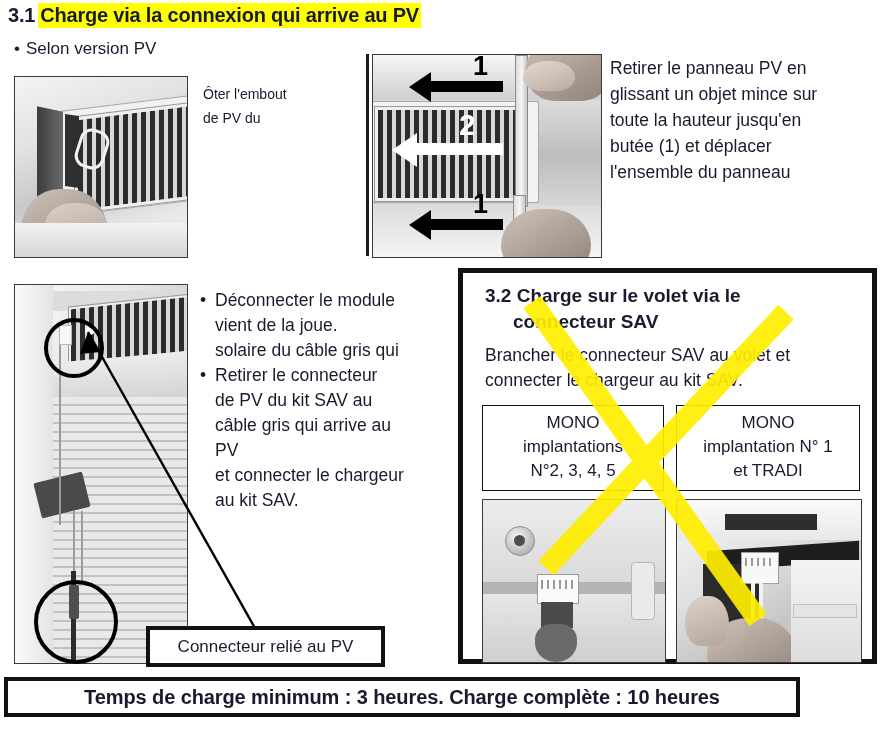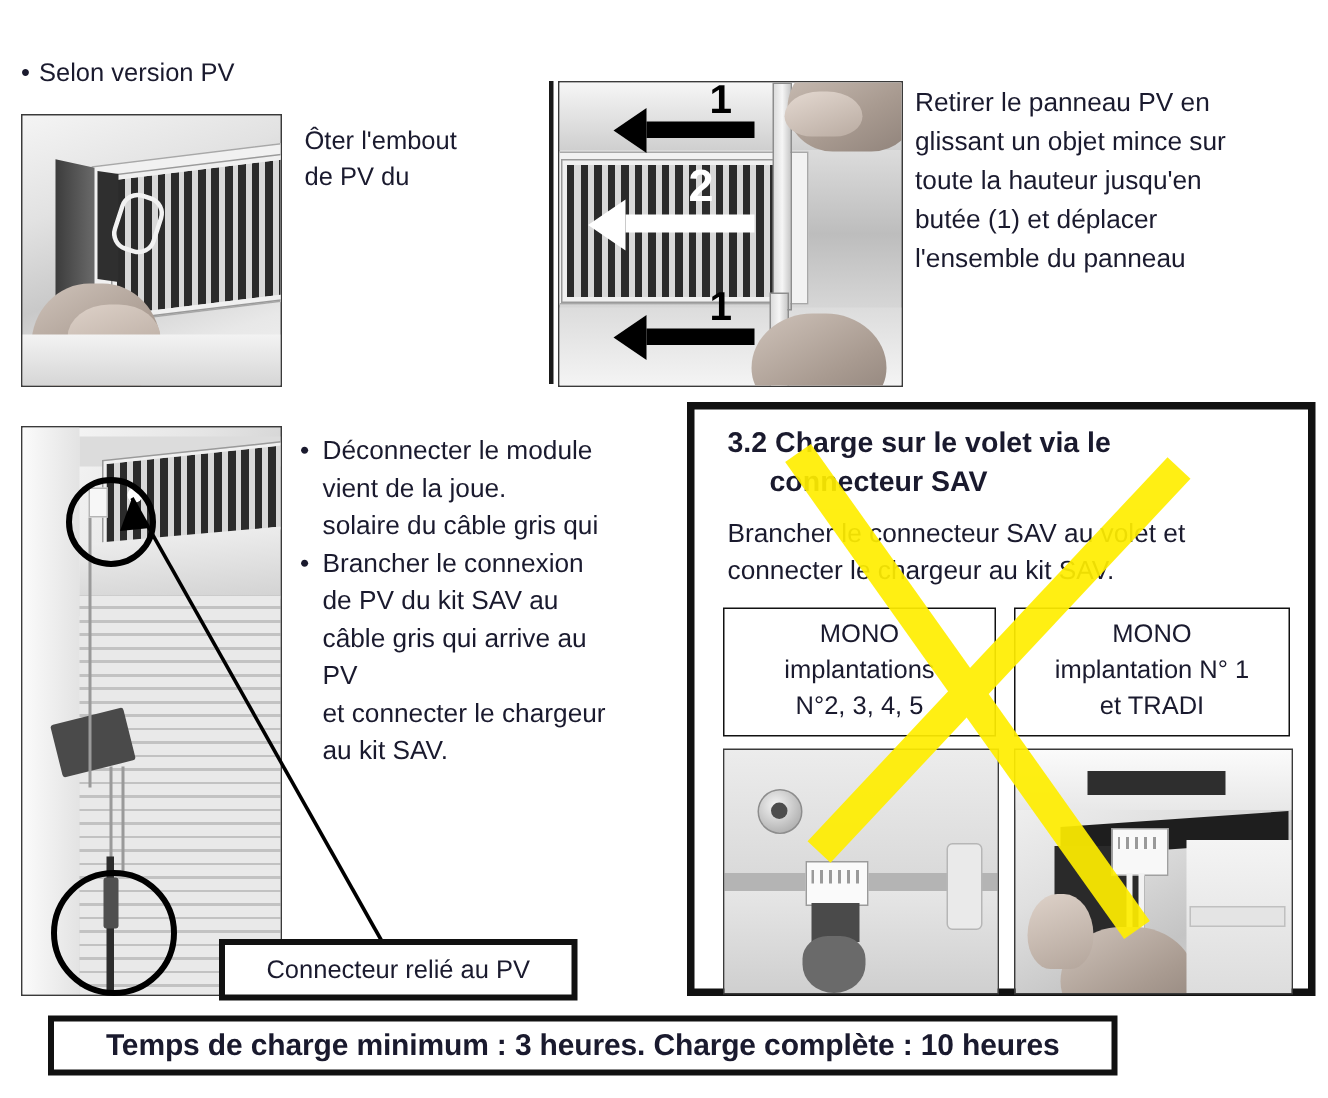--- a/index.html
+++ b/index.html
@@ -61,21 +61,21 @@
       90deg,#2b2b2b 0px,#2b2b2b 5px,#d8d8d8 5px,#d8d8d8 9px);
     border:3px solid #f0f0f0;outline:1px solid #9a9a9a;}
   .pvframe{position:absolute;background:#f1f1f1;border:1px solid #a8a8a8;}
   .hand{position:absolute;border-radius:45% 45% 35% 35%/55% 55% 45% 45%;
     background:linear-gradient(150deg,#cfc3ba,#a89a90 60%,#8e8179);}
   .darkbar{position:absolute;background:#4a4a4a;}
   .tool{position:absolute;background:linear-gradient(90deg,#dcdcdc,#f6f6f6,#c8c8c8);
     border:1px solid #8d8d8d;}
 
   
-  .txt{position:absolute;font-size:17px;line-height:24px;}
+  .txt{position:absolute;font-size:14px;line-height:24px;}
   #oter-text{left:203px;top:82px;width:150px;}
   #retirer-text{left:610px;top:55px;width:265px;font-size:17.5px;line-height:26px;}
 
   
   #vdivider{left:366px;top:54px;width:3px;height:202px;background:#1a1a1a;}
   .ar-shaft-b{position:absolute;background:#000;height:11px;}
   .ar-head-b{position:absolute;width:0;height:0;
     border-top:15px solid transparent;border-bottom:15px solid transparent;
     border-right:22px solid #000;}
   .ar-shaft-w{position:absolute;background:#fff;height:12px;}
@@ -122,31 +122,34 @@
   }
   #mono-left{left:19px;top:132px;width:182px;height:86px;}
   #mono-right{left:213px;top:132px;width:184px;height:86px;}
 
   
   #xmark{position:absolute;left:458px;top:268px;width:419px;height:396px;
     pointer-events:none;}
 
   
   #banner{
-    left:32px;top:677px;width:713px;height:40px;
+    left:4px;top:677px;width:796px;height:40px;
     border:4px solid #111;background:#fff;box-sizing:border-box;
     font-size:20px;font-weight:bold;line-height:32px;text-align:center;
     letter-spacing:-0.1px;
   }
 </style>
 </head>
 <body>
 
 <div class="page">
 
+  <div class="abs" id="sec31-title">
+    <span class="num">3.1</span><span class="hl">Charge via la connexion qui arrive au PV</span>
+  </div>
 
   <div class="abs" id="selon-bullet">
     <span class="dot">•</span><span>Selon version PV</span>
   </div>
 
   <div class="photo ph-grad1" style="left:14px;top:76px;width:172px;height:180px;">
     <div class="inner">
       <div class="pvframe" style="left:46px;top:26px;width:126px;height:104px;transform:skewY(-7deg);"></div>
       <div class="grille" style="left:60px;top:33px;width:112px;height:90px;transform:skewY(-7deg);"></div>
       <div class="darkbar" style="left:22px;top:32px;width:26px;height:110px;transform:skewY(12deg);background:linear-gradient(90deg,#3c3c3c,#6a6a6a);"></div>
@@ -236,21 +239,21 @@
   </svg>
 
   <div class="abs" id="bullets">
     <ul>
       <li>
         <div>Déconnecter le module</div>
         <div>vient de la joue.</div>
         <div>solaire du câble gris qui</div>
       </li>
       <li>
-        <div>Brancher le connexion</div>
+        <div>Retirer le connecteur</div>
         <div>de PV du kit SAV au</div>
         <div>câble gris qui arrive au</div>
         <div>PV</div>
         <div>et connecter le chargeur</div>
         <div>au kit SAV.</div>
       </li>
     </ul>
   </div>
 
   <div class="abs" id="conn-label">Connecteur relié au PV</div>

